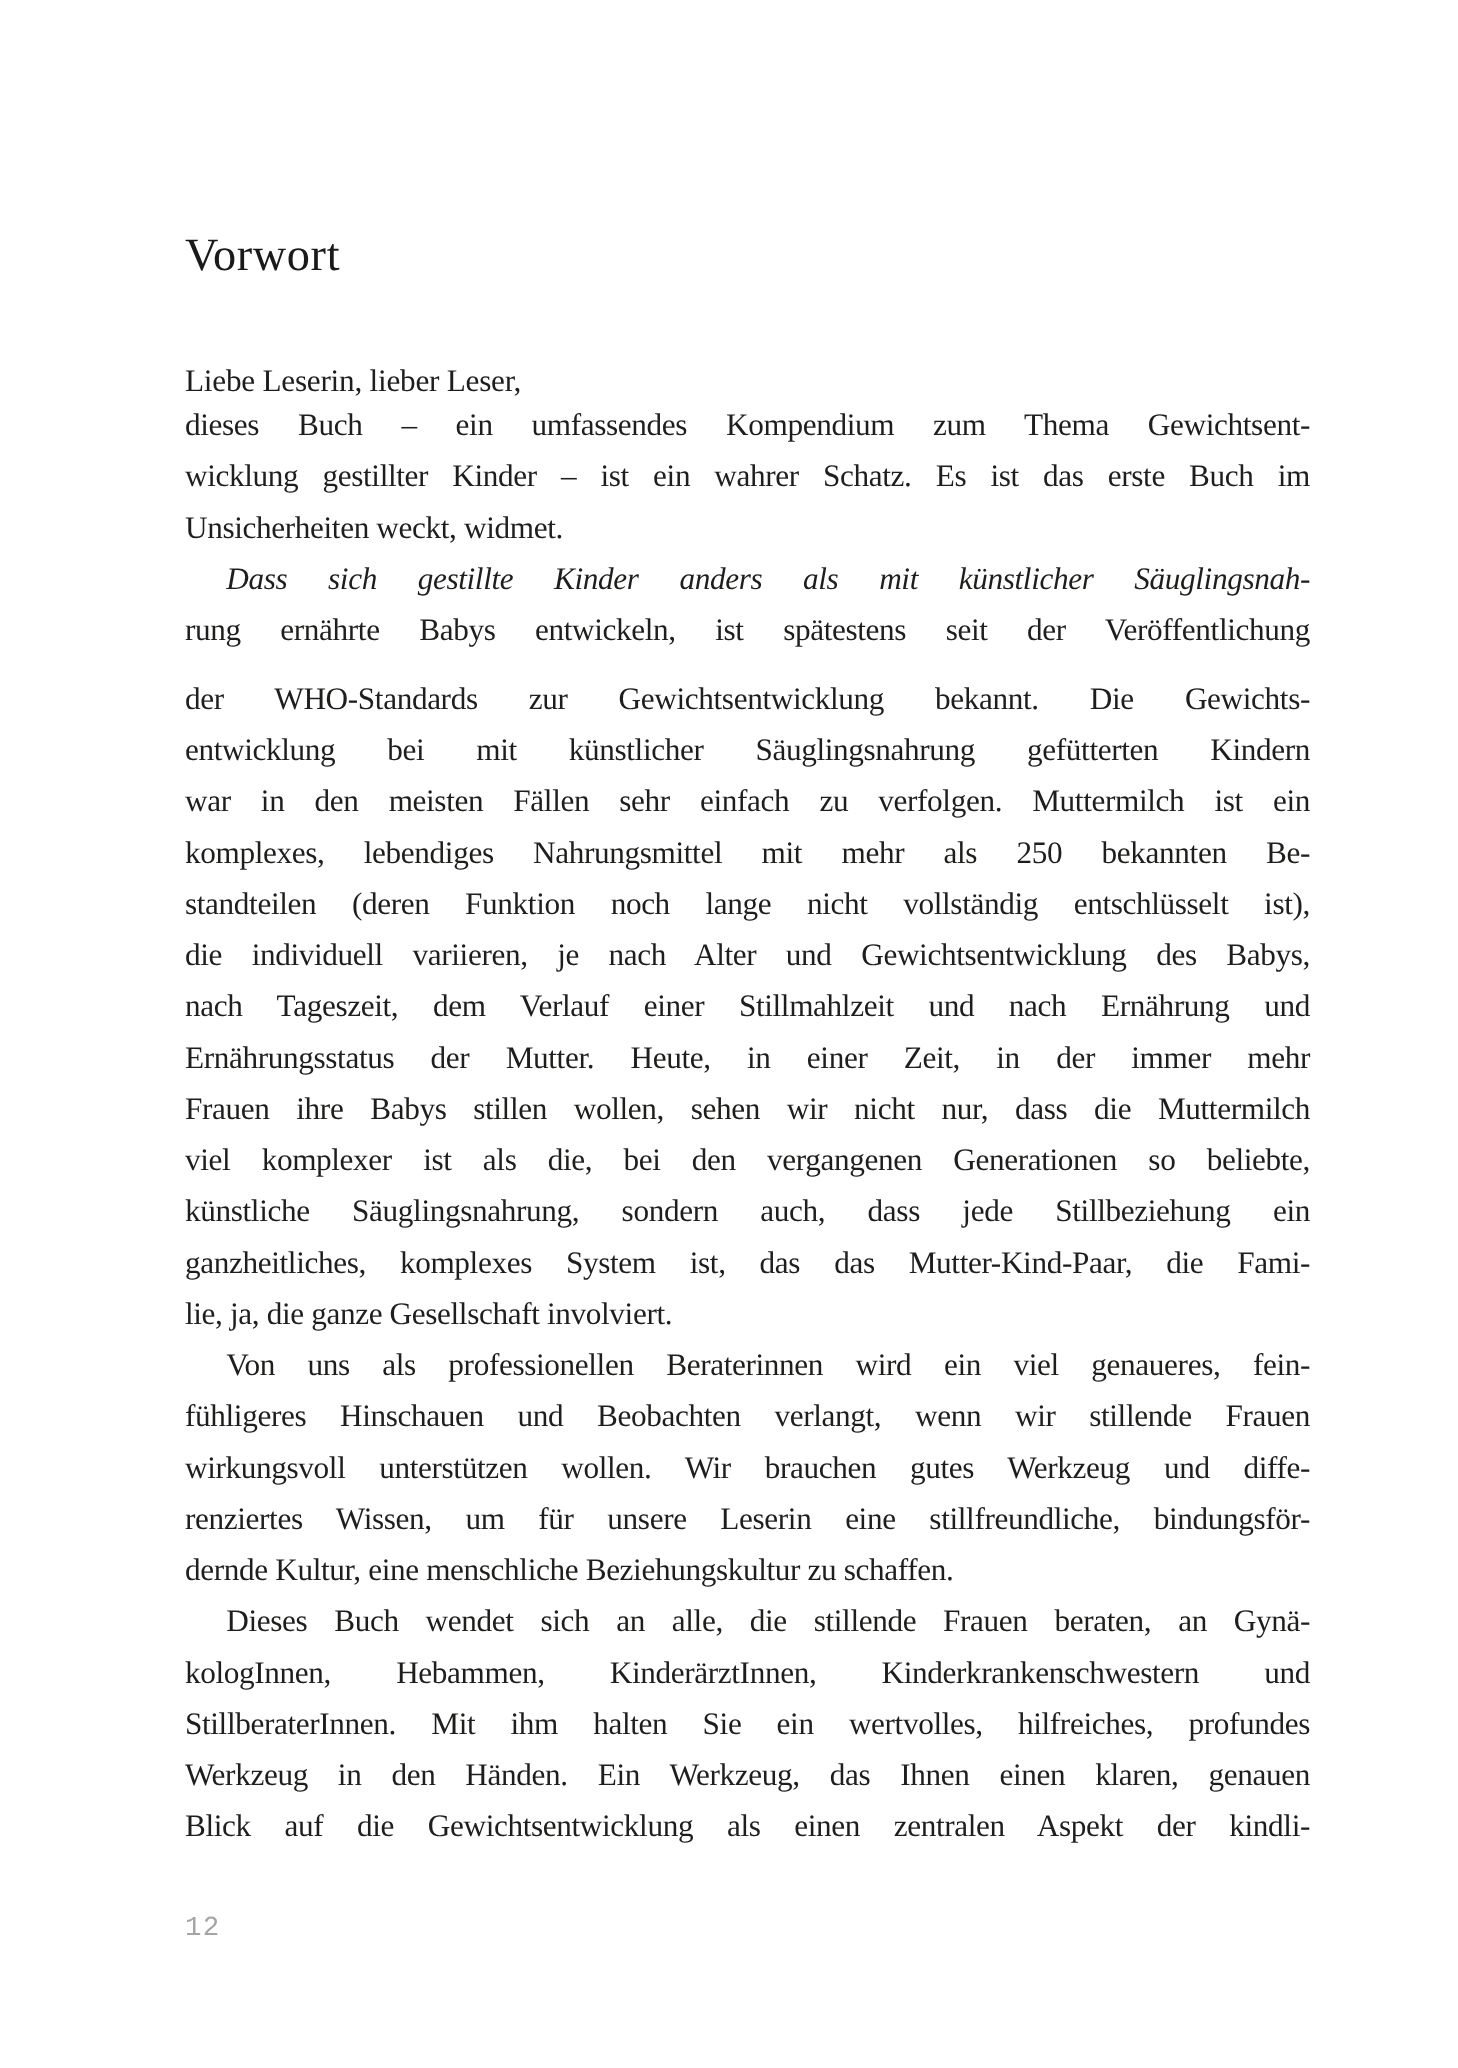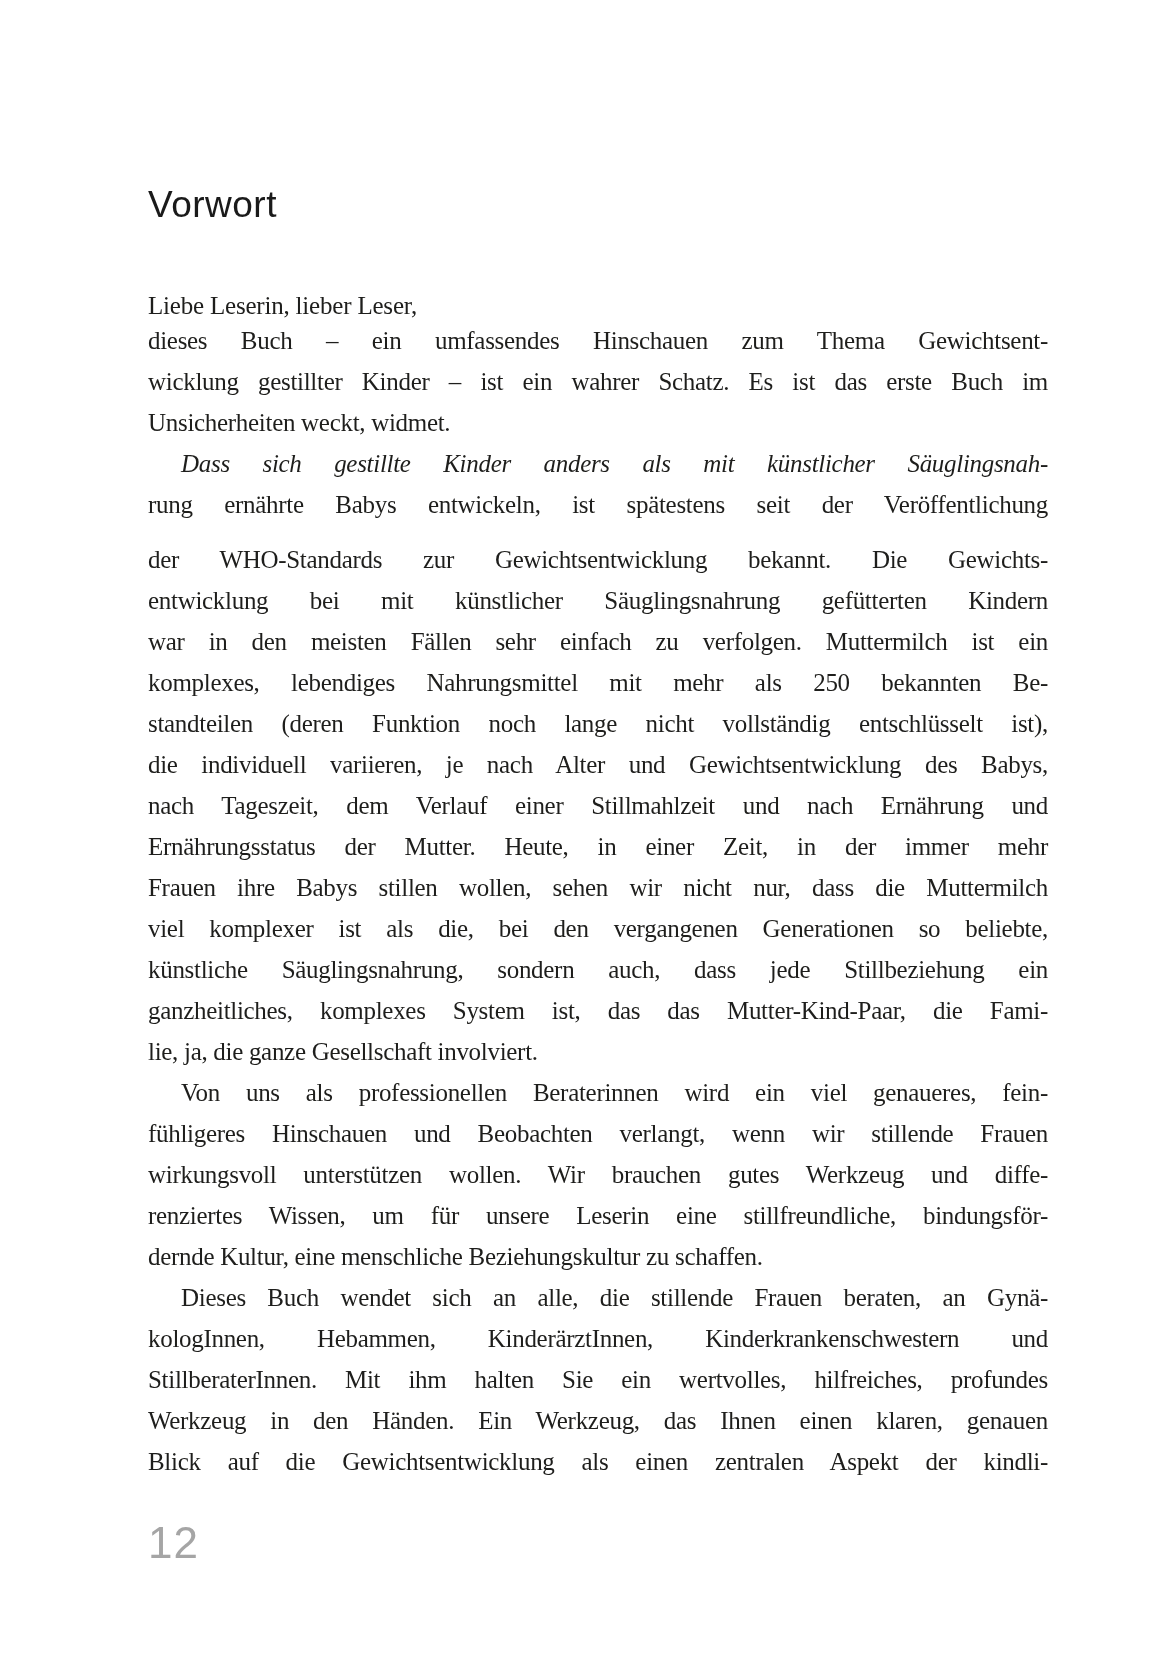--- a/index.html
+++ b/index.html
@@ -11,21 +11,21 @@
     position: relative;
     width: 1166px;
     height: 1654px;
     overflow: hidden;
     font-family: "Liberation Serif", serif;
     color: #1e1e1c;
   }
   .abs { position: absolute; left: 148px; width: 900px; }
   .page-title {
     top: 158px;
-    font-family: Liberation Sans, sans-serif;
+    font-family: Liberation Serif, serif;
     font-size: 37px;
     font-weight: 400;
     line-height: 44px;
     letter-spacing: 0.5px;
     color: #1a1a1a;
   }
   .salutation {
     top: 260px;
     font-size: 25px;
     line-height: 41px;
@@ -38,36 +38,36 @@
   }
   .line {
     text-align: justify;
     text-align-last: justify;
     letter-spacing: -0.3px;
   }
   .line.lastline { text-align-last: left; }
   .line.indent { text-indent: 33px; }
   .page-number {
     top: 1526px;
-    font-family: Liberation Sans, sans-serif;
-    font-size: 44px;
+    font-family: Liberation Mono, monospace;
+    font-size: 22px;
     line-height: 34px;
     letter-spacing: 1px;
     color: #a5a5a5;
   }
 </style>
 </head>
 <body>
 
 <h1 class="abs page-title">Vorwort</h1>
 
 <p class="abs salutation">Liebe Leserin, lieber Leser,</p>
 
 <div class="abs body-text">
-    <div class="line" style="letter-spacing: -0.3px;">dieses Buch – ein umfassendes Hinschauen zum Thema Gewichtsent-</div>
+    <div class="line" style="letter-spacing: -0.3px;">dieses Buch – ein umfassendes Kompendium zum Thema Gewichtsent-</div>
     <div class="line" style="letter-spacing: -0.3px;">wicklung gestillter Kinder – ist ein wahrer Schatz. Es ist das erste Buch im</div>
     <div class="line lastline" style="letter-spacing: -0.3px;">Unsicherheiten weckt, widmet.</div>
     <div class="line indent" style="letter-spacing: -0.3px; font-style: italic;">Dass sich gestillte Kinder anders als mit künstlicher Säuglingsnah-</div>
     <div class="line" style="letter-spacing: -0.3px;">rung ernährte Babys entwickeln, ist spätestens seit der Veröffentlichung</div>
     <div class="line" style="letter-spacing: -0.3px; margin-top: 14px;">der WHO-Standards zur Gewichtsentwicklung bekannt. Die Gewichts-</div>
     <div class="line" style="letter-spacing: -0.3px;">entwicklung bei mit künstlicher Säuglingsnahrung gefütterten Kindern</div>
     <div class="line" style="letter-spacing: -0.3px;">war in den meisten Fällen sehr einfach zu verfolgen. Muttermilch ist ein</div>
     <div class="line" style="letter-spacing: -0.3px;">komplexes, lebendiges Nahrungsmittel mit mehr als 250 bekannten Be-</div>
     <div class="line" style="letter-spacing: -0.3px;">standteilen (deren Funktion noch lange nicht vollständig entschlüsselt ist),</div>
     <div class="line" style="letter-spacing: -0.3px;">die individuell variieren, je nach Alter und Gewichtsentwicklung des Babys,</div>

